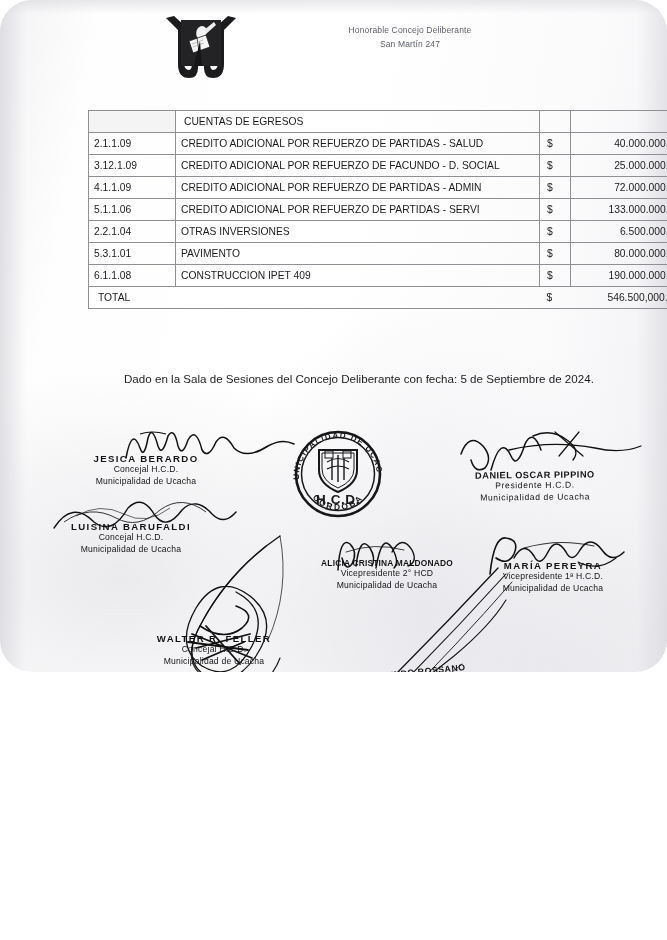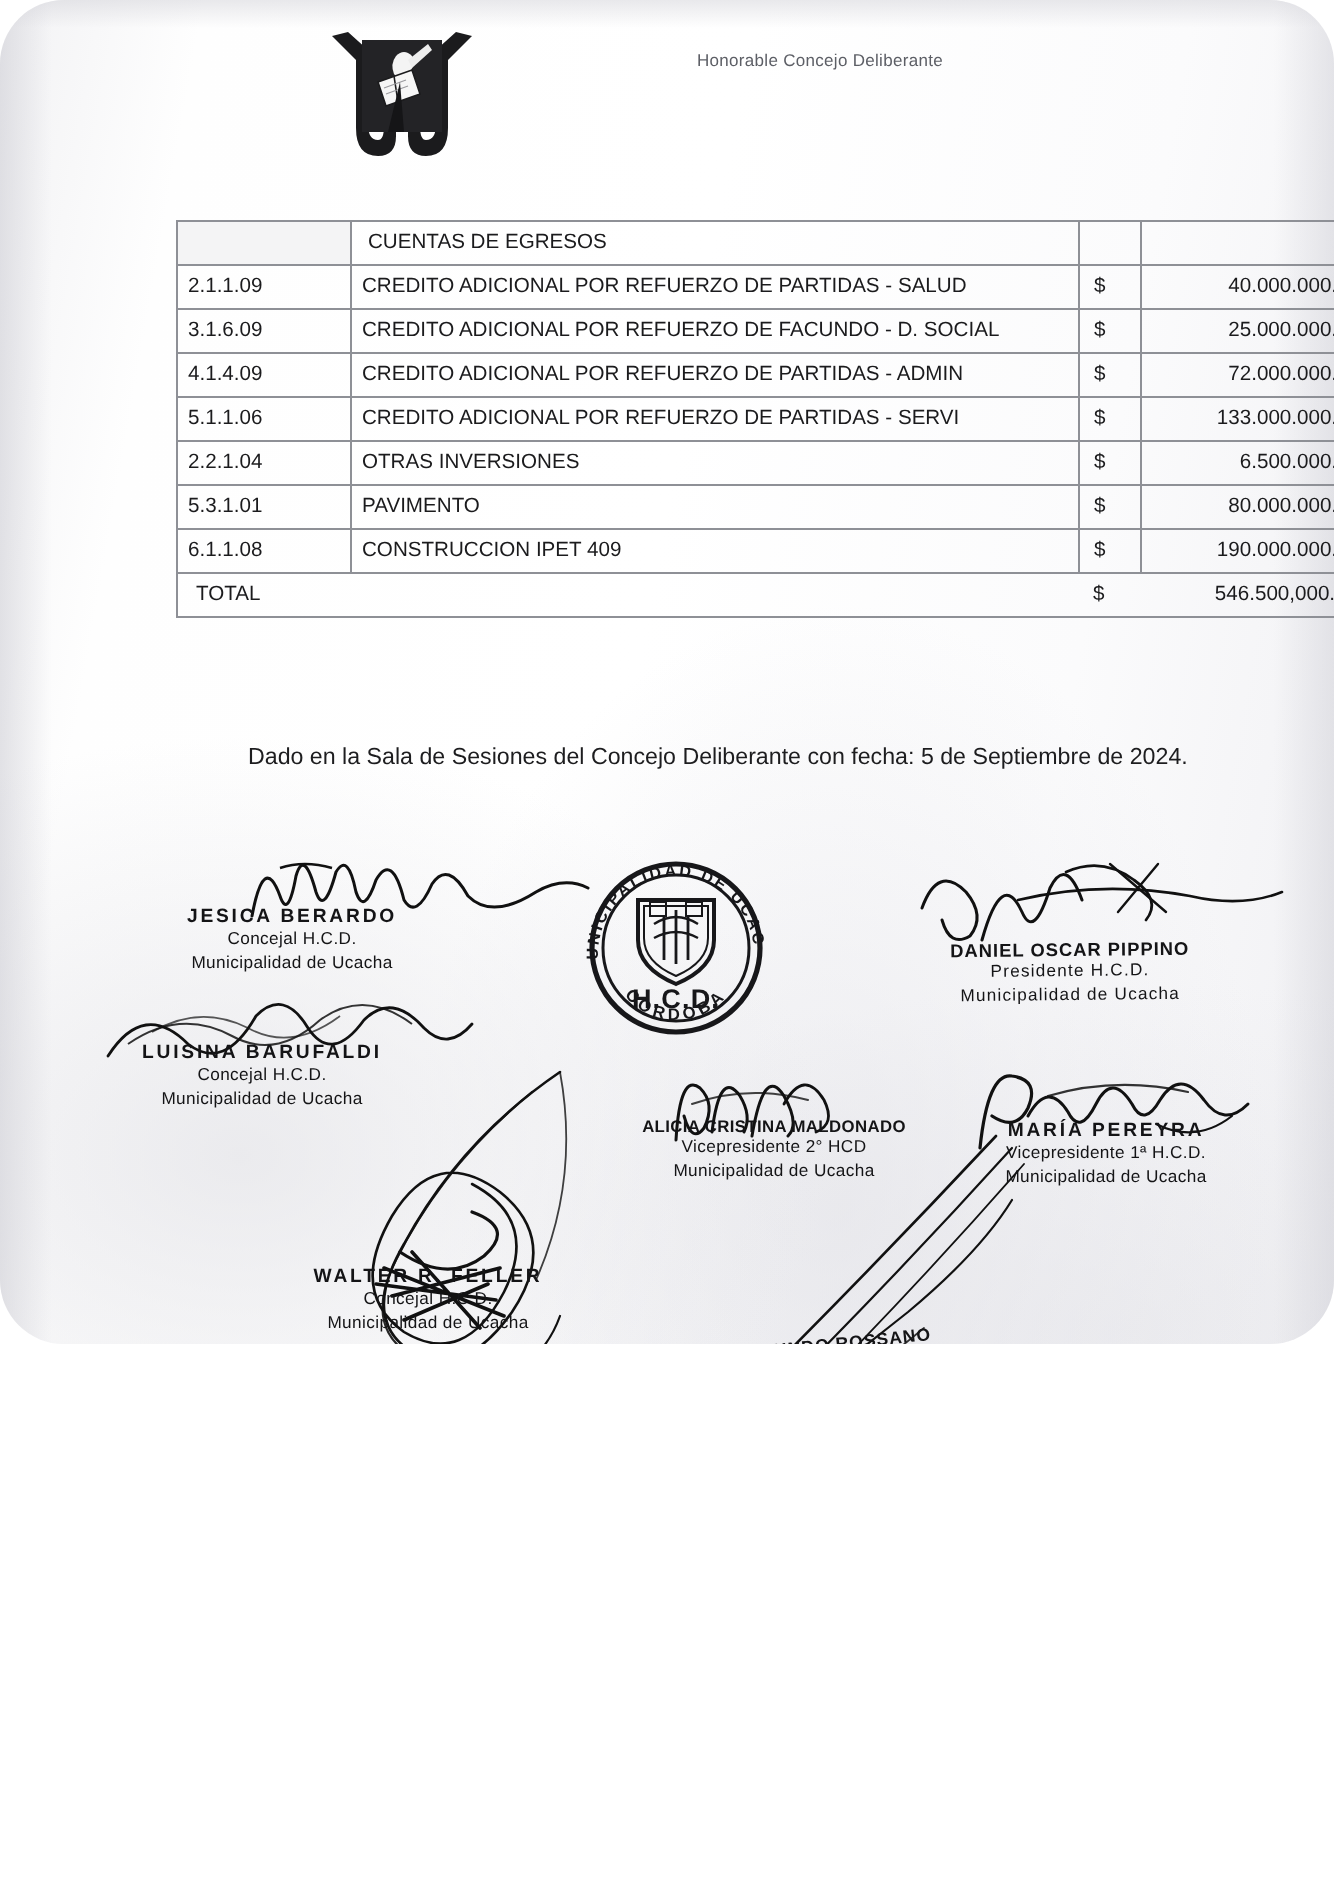--- a/index.html
+++ b/index.html
@@ -172,46 +172,47 @@
       <path d="M41 33 L58 27 L62 39 L45 45 Z" fill="#f6f6f6" stroke="#1b1b1d" stroke-width="0.8"></path>
       <path d="M49 30 L51 43" stroke="#1b1b1d" stroke-width="0.8" fill="none"></path>
       <path d="M44 36 L55 32" stroke="#9a9a9e" stroke-width="0.6"></path>
       <path d="M45 39 L56 35" stroke="#9a9a9e" stroke-width="0.6"></path>
       <path d="M52 33 L54 58 L46 58 Z" fill="#151517"></path>
     </svg>
   </div>
 
   <div class="letterhead">
     <div>Honorable Concejo Deliberante</div>
+    <div>San Martín 247</div>
   </div>
 
   <div class="table-wrap">
     <table class="egresos">
       <tbody>
         <tr class="row-head">
           <td class="c-code"></td>
           <td class="c-desc cell-head-label">CUENTAS DE EGRESOS</td>
           <td class="c-cur blank-cell"></td>
           <td class="c-amt"></td>
         </tr>
 
         <tr>
           <td class="c-code">2.1.1.09</td>
           <td class="c-desc">CREDITO ADICIONAL POR REFUERZO DE PARTIDAS - SALUD</td>
           <td class="c-cur">$</td>
           <td class="c-amt">40.000.000.00</td>
         </tr>
         <tr>
-          <td class="c-code">3.1.6.09</td>
+          <td class="c-code">3.12.1.09</td>
           <td class="c-desc">CREDITO ADICIONAL POR REFUERZO DE FACUNDO - D. SOCIAL</td>
           <td class="c-cur">$</td>
           <td class="c-amt">25.000.000.00</td>
         </tr>
         <tr>
-          <td class="c-code">4.1.4.09</td>
+          <td class="c-code">4.1.1.09</td>
           <td class="c-desc">CREDITO ADICIONAL POR REFUERZO DE PARTIDAS - ADMIN</td>
           <td class="c-cur">$</td>
           <td class="c-amt">72.000.000.00</td>
         </tr>
         <tr>
           <td class="c-code">5.1.1.06</td>
           <td class="c-desc">CREDITO ADICIONAL POR REFUERZO DE PARTIDAS - SERVI</td>
           <td class="c-cur">$</td>
           <td class="c-amt">133.000.000.00</td>
         </tr>

